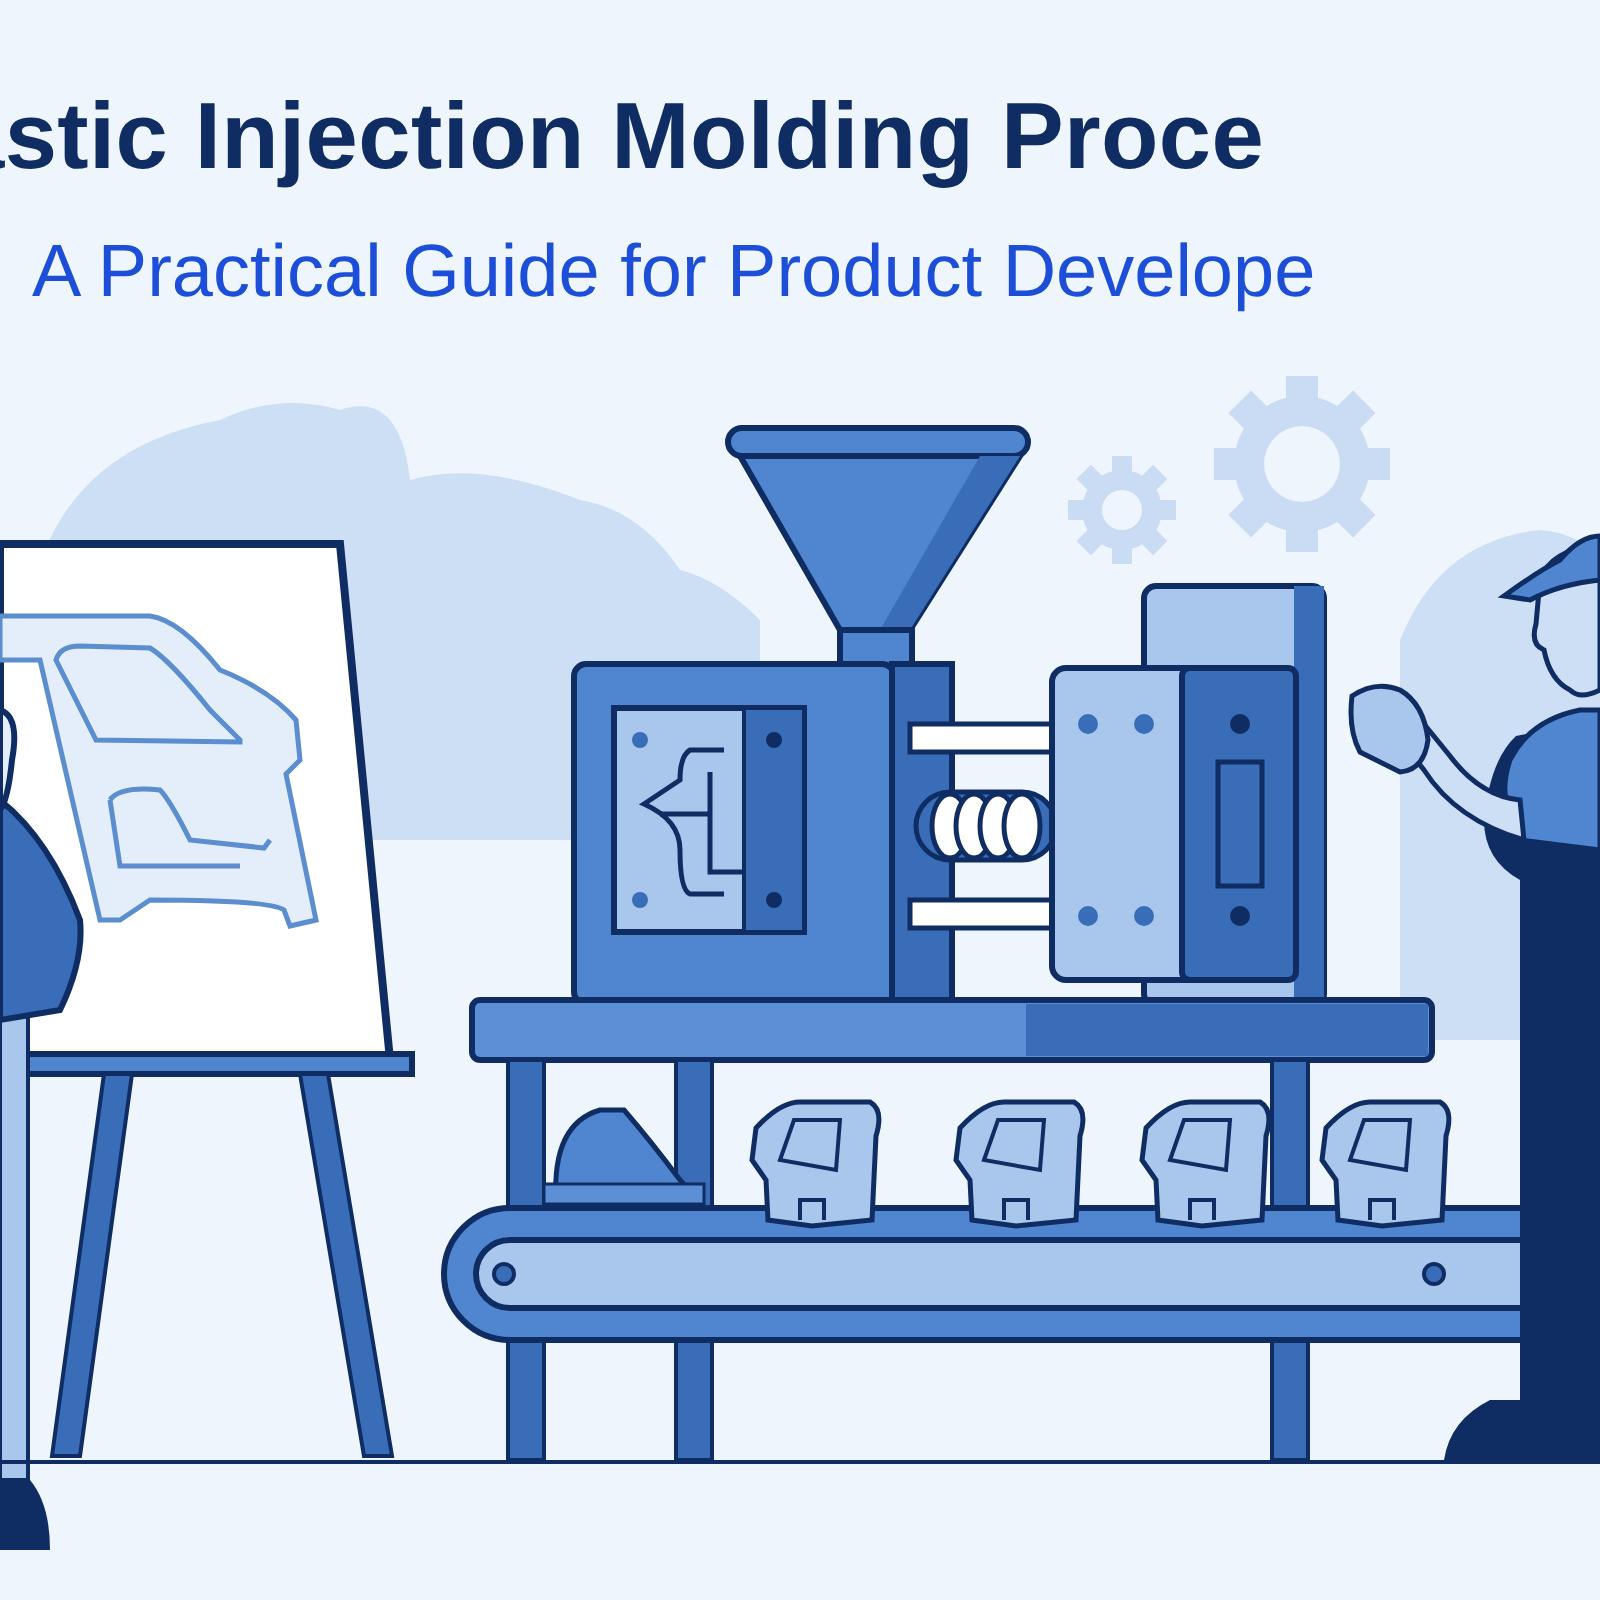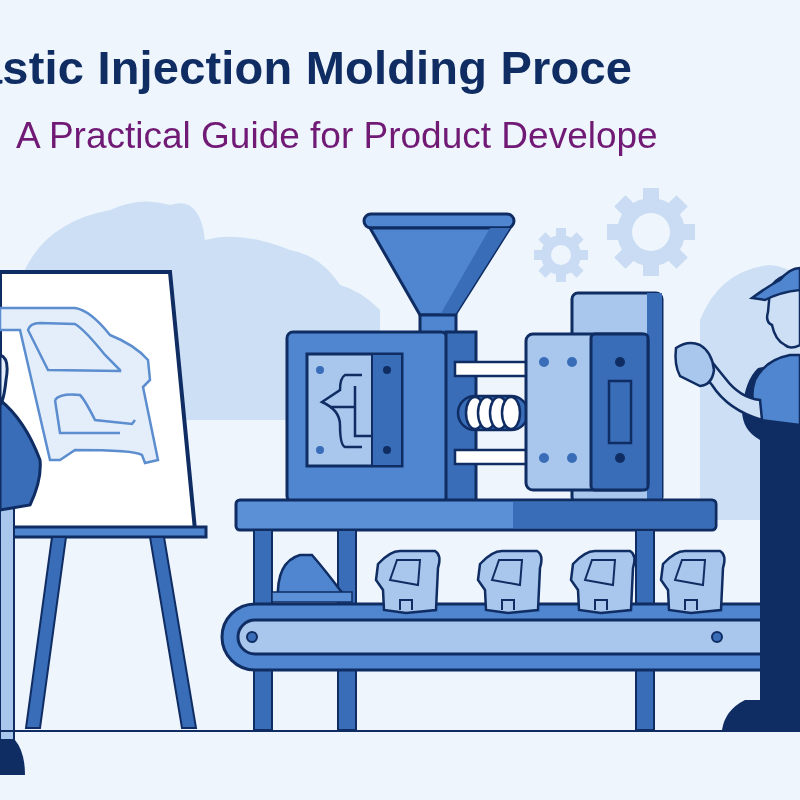--- a/index.html
+++ b/index.html
@@ -1,20 +1,20 @@
 <!DOCTYPE html>
 <html><head>
 <meta charset="utf-8">
 <style>
   html, body { margin:0; padding:0; }
   body { width:800px; height:800px; overflow:hidden; background:#eef5fc; position:relative; font-family:"Liberation Sans", sans-serif; }
   .title { position:absolute; left:0; top:40px; width:800px; height:70px; overflow:hidden; }
   .title h1 { position:absolute; left:-24px; top:0; margin:0; white-space:nowrap; font-family:"Liberation Sans", sans-serif; font-weight:700; font-size:47px; letter-spacing:0.2px; color:#0f2d63; }
   .subtitle { position:absolute; left:0; top:115px; width:800px; height:50px; overflow:hidden; }
-  .subtitle h2 { position:absolute; left:16px; top:0; margin:0; white-space:nowrap; font-family:"Liberation Sans", sans-serif; font-weight:400; font-size:37px; color:#701a75; }
+  .subtitle h2 { position:absolute; left:16px; top:0; margin:0; white-space:nowrap; font-family:"Liberation Sans", sans-serif; font-weight:400; font-size:37px; color:#1d4ed8; }
   svg.scene { position:absolute; left:0; top:0; }
 </style>
 </head>
 <body>
 
 <div class="title">
   <h1>astic Injection Molding Proce</h1>
 </div>
 <div class="subtitle">
   <h2>A Practical Guide for Product Develope</h2>

